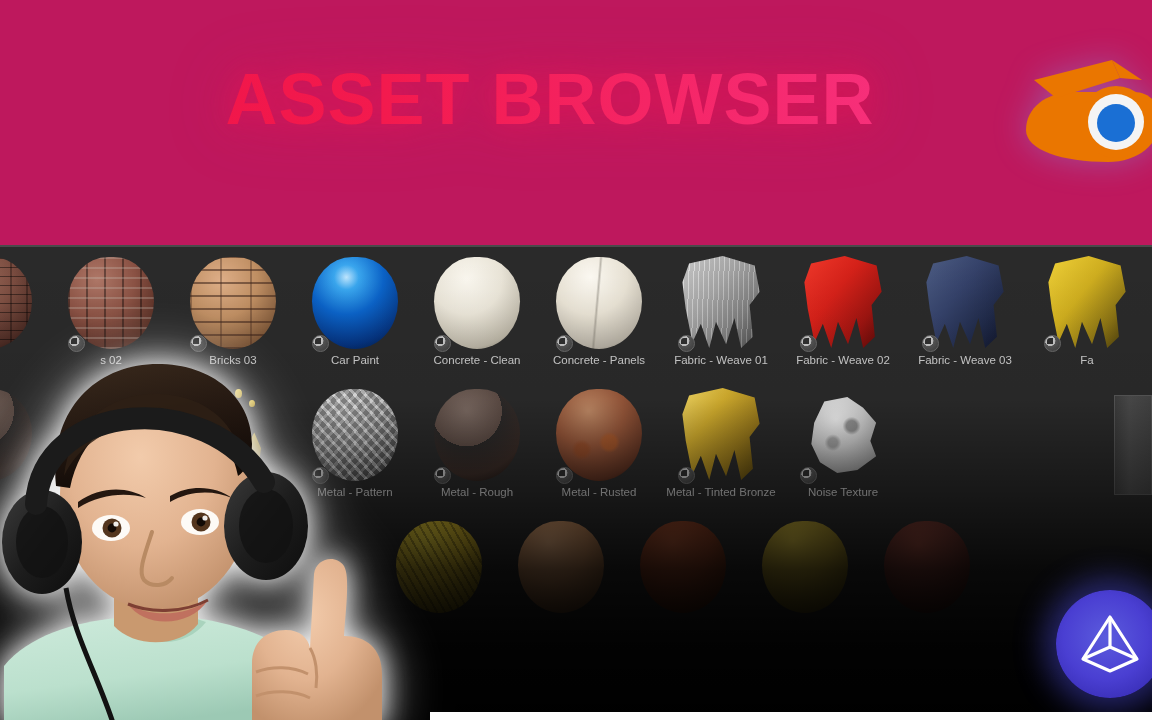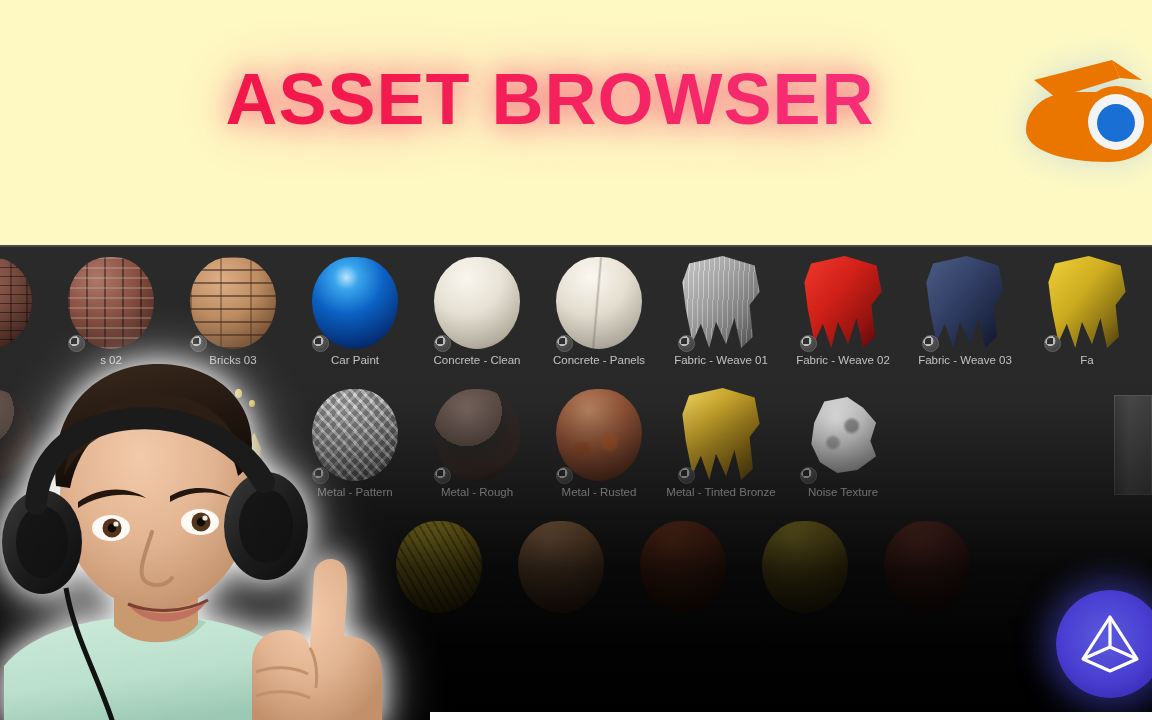--- a/index.html
+++ b/index.html
@@ -5,21 +5,21 @@
   * { margin:0; padding:0; box-sizing:border-box; }
   html,body { background:#000; }
   body {
     width:1152px; height:720px; position:relative; overflow:hidden;
     font-family:"Liberation Sans", sans-serif; background:#000;
   }
 
   
   #banner {
     position:absolute; left:0; top:0; width:1152px; height:317px;
-    background:#fef9c3; overflow:hidden;
+    background:#be185d; overflow:hidden;
   }
   #title {
     position:absolute; left:0; top:58px; width:1100px;
     text-align:center;
     font-size:72px; font-weight:bold; letter-spacing:1px;
     font-family:"Liberation Sans", sans-serif;
     background:linear-gradient(90deg,#ef1246 0%,#f31a4e 35%,#f62a70 70%,#f83a8e 100%);
     -webkit-background-clip:text; background-clip:text;
     color:transparent; -webkit-text-fill-color:transparent;
     filter:drop-shadow(0 0 14px rgba(240,20,80,.55)) drop-shadow(0 0 30px rgba(240,20,80,.30));

